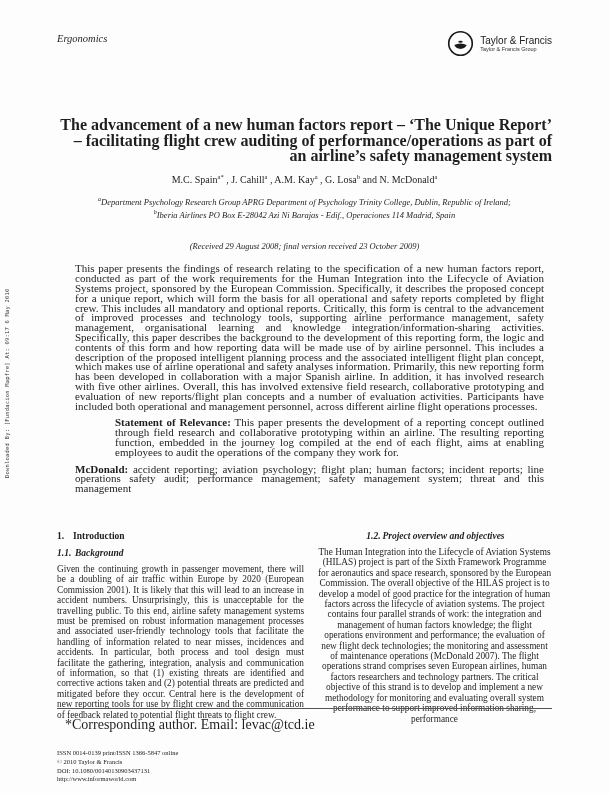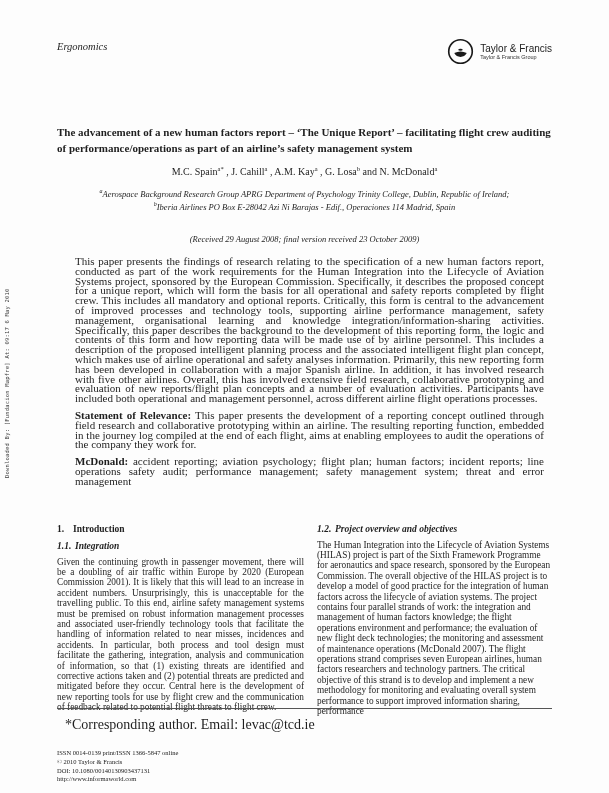--- a/index.html
+++ b/index.html
@@ -5,54 +5,54 @@
   html,body{margin:0;padding:0;background:#e8e8e8;}
   .page{
     position:relative;
     width:609px;height:793px;
     background:#fdfdfd;
     font-family:"Liberation Serif",serif;
     color:#1f1f1f;
     overflow:hidden;
     box-sizing:border-box;
   }
-  .content{padding:8px 57px;}
+  .content{padding:0 57px;}
   
   .side-note{
     position:absolute;left:4px;top:478px;
     transform:rotate(-90deg);transform-origin:0 0;
     font-family:"DejaVu Sans Mono",monospace;
     font-size:5.5px;letter-spacing:0.2px;color:#3a3a3a;
     white-space:nowrap;
   }
   
   .header{padding-top:32px;display:flex;justify-content:space-between;align-items:flex-start;}
   .journal-name{font-style:italic;font-size:10.5px;line-height:13px;}
   .journal-issue{font-size:10px;line-height:13px;}
   .logo{display:flex;align-items:center;gap:6px;margin-top:-2px;}
   .logo-circle{width:27px;height:27px;flex:0 0 auto;}
   .logo-text .pub-name{font-family:"Liberation Sans",sans-serif;font-size:10px;line-height:11px;color:#222;}
   .logo-text .pub-group{font-family:"Liberation Sans",sans-serif;font-size:5.5px;line-height:7px;color:#333;}
   
-  .title{margin-top:60px;text-align:left;font-weight:bold;font-size:11px;line-height:15.5px;}
+  .title{margin-top:60px;text-align:right;font-weight:bold;font-size:16px;line-height:15.5px;}
   .authors{margin-top:9px;text-align:center;font-size:10px;}
   .authors sup{font-size:6.5px;}
   .affiliations{margin-top:9px;text-align:center;font-style:italic;font-size:8.5px;line-height:10.5px;padding:0 30px;}
   .affiliations sup{font-size:6px;font-style:italic;}
   .received{margin-top:21px;text-align:center;font-style:italic;font-size:8.5px;}
   
   .abstract{margin-top:13px;padding-left:18px;padding-right:8px;font-size:11px;line-height:9.8px;text-align:justify;}
   .abstract p{margin:0;}
-  .abstract .para2{margin-top:7px;}
+  .abstract .para2{margin-top:7px;margin-left:40px;}
   .abstract .para3{margin-top:7px;}
   .lead{font-weight:bold;}
   
   .columns{margin-top:37px;display:flex;gap:13px;}
   .col{width:247px;box-sizing:border-box;}
-  .col-right{width:235px;}
+  .col-right{width:235px;text-align:center;}
   .sec-h{font-size:9.5px;font-weight:bold;margin:0 0 7px 0;}
   .sec-h .num{display:inline-block;min-width:16px;}
   .sec-h2{font-size:9.5px;font-weight:bold;font-style:italic;margin:0 0 6px 0;}
   .sec-h2 .num{display:inline-block;min-width:18px;}
   .body-p{font-size:9.3px;line-height:10.4px;margin:0;}
   .just{text-align:justify;}
   
   .footer{position:absolute;left:57px;right:57px;top:708px;}
   .foot-rule{border:none;border-top:1px solid #555;margin:0 0 4px 0;}
   .corresponding{font-size:14px;margin:8px;}
@@ -97,37 +97,37 @@
         <span class="author-seg"><span>, A.M. Kay</span><sup>a</sup></span>
       
         <span class="author-seg"><span>, G. Losa</span><sup>b</sup></span>
       
         <span class="author-seg"><span> and N. McDonald</span><sup>a</sup></span>
       </div>
 
     <div class="affiliations">
       
     
-        <span class="affil-seg"><sup>a</sup><span>Aerospace Background Research Group APRG Department of Psychology Trinity College, Dublin, Republic of Ireland; </span></span>
+        <span class="affil-seg"><sup>a</sup><span>Department Psychology Research Group APRG Department of Psychology Trinity College, Dublin, Republic of Ireland; </span></span>
       
         <span class="affil-seg"><sup>b</sup><span>Iberia Airlines PO Box E-28042 Azi Ni Barajas - Edif., Operaciones 114 Madrid, Spain</span></span>
       </div>
 
     <div class="received">(Received 29 August 2008; final version received 23 October 2009)</div>
 
     <div class="abstract">
       <p class="para1">This paper presents the findings of research relating to the specification of a new human factors report, conducted as part of the work requirements for the Human Integration into the Lifecycle of Aviation Systems project, sponsored by the European Commission. Specifically, it describes the proposed concept for a unique report, which will form the basis for all operational and safety reports completed by flight crew. This includes all mandatory and optional reports. Critically, this form is central to the advancement of improved processes and technology tools, supporting airline performance management, safety management, organisational learning and knowledge integration/information-sharing activities. Specifically, this paper describes the background to the development of this reporting form, the logic and contents of this form and how reporting data will be made use of by airline personnel. This includes a description of the proposed intelligent planning process and the associated intelligent flight plan concept, which makes use of airline operational and safety analyses information. Primarily, this new reporting form has been developed in collaboration with a major Spanish airline. In addition, it has involved research with five other airlines. Overall, this has involved extensive field research, collaborative prototyping and evaluation of new reports/flight plan concepts and a number of evaluation activities. Participants have included both operational and management personnel, across different airline flight operations processes.</p>
       <p class="para2"><span class="lead">Statement of Relevance:</span><span> This paper presents the development of a reporting concept outlined through field research and collaborative prototyping within an airline. The resulting reporting function, embedded in the journey log compiled at the end of each flight, aims at enabling employees to audit the operations of the company they work for.</span></p>
-      <p class="para3"><span class="lead">McDonald:</span><span> accident reporting; aviation psychology; flight plan; human factors; incident reports; line operations safety audit; performance management; safety management system; threat and error management</span></p>
+      <p class="para3"><span class="lead">McDonald:</span><span> accident reporting; aviation psychology; flight plan; human factors; incident reports; line operations safety audit; performance management; safety management system; threat and this management</span></p>
     </div>
 
     <div class="columns">
       <div class="col">
         <h2 class="sec-h"><span class="num">1.</span><span>Introduction</span></h2>
-        <h3 class="sec-h2"><span class="num">1.1.</span><span>Integration</span></h3>
+        <h3 class="sec-h2"><span class="num">1.1.</span><span>Background</span></h3>
         <p class="body-p just">Given the continuing growth in passenger movement, there will be a doubling of air traffic within Europe by 2020 (European Commission 2001). It is likely that this will lead to an increase in accident numbers. Unsurprisingly, this is unacceptable for the travelling public. To this end, airline safety management systems must be premised on robust information management processes and associated user-friendly technology tools that facilitate the handling of information related to near misses, incidences and accidents. In particular, both process and tool design must facilitate the gathering, integration, analysis and communication of information, so that (1) existing threats are identified and corrective actions taken and (2) potential threats are predicted and mitigated before they occur. Central here is the development of new reporting tools for use by flight crew and the communication of feedback related to potential flight threats to flight crew.</p>
       </div>
       <div class="col col-right">
         <h3 class="sec-h2"><span class="num">1.2.</span><span>Project overview and objectives</span></h3>
         <p class="body-p">The Human Integration into the Lifecycle of Aviation Systems (HILAS) project is part of the Sixth Framework Programme for aeronautics and space research, sponsored by the European Commission. The overall objective of the HILAS project is to develop a model of good practice for the integration of human factors across the lifecycle of aviation systems. The project contains four parallel strands of work: the integration and management of human factors knowledge; the flight operations environment and performance; the evaluation of new flight deck technologies; the monitoring and assessment of maintenance operations (McDonald 2007). The flight operations strand comprises seven European airlines, human factors researchers and technology partners. The critical objective of this strand is to develop and implement a new methodology for monitoring and evaluating overall system performance to support improved information sharing, performance</p>
       </div>
     </div>
 
   </div>
 

